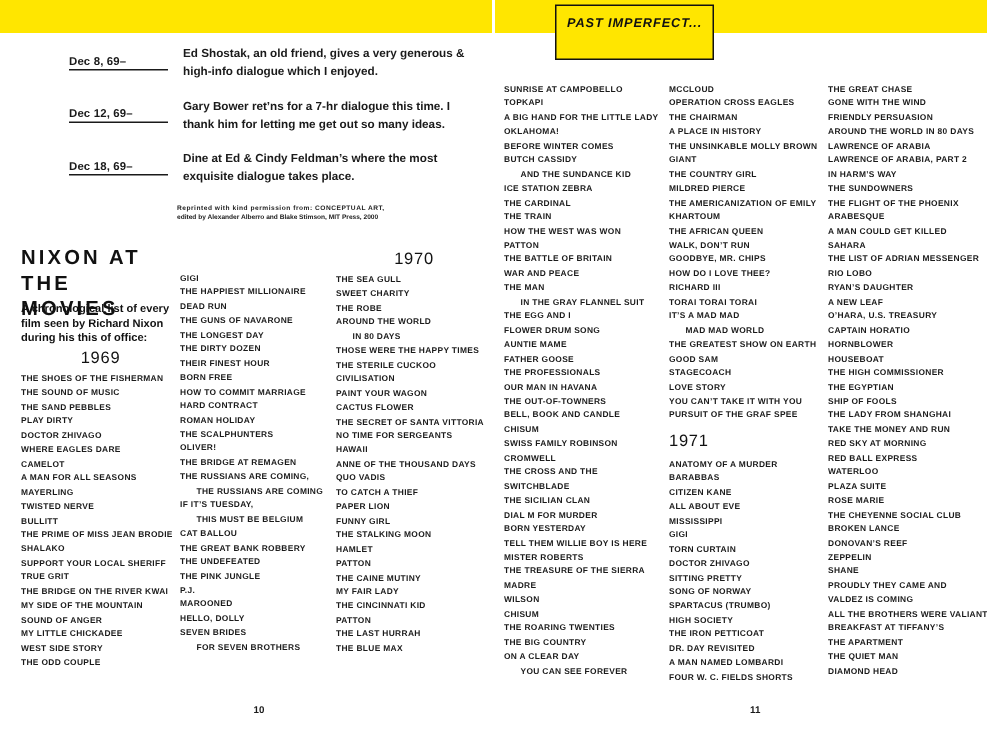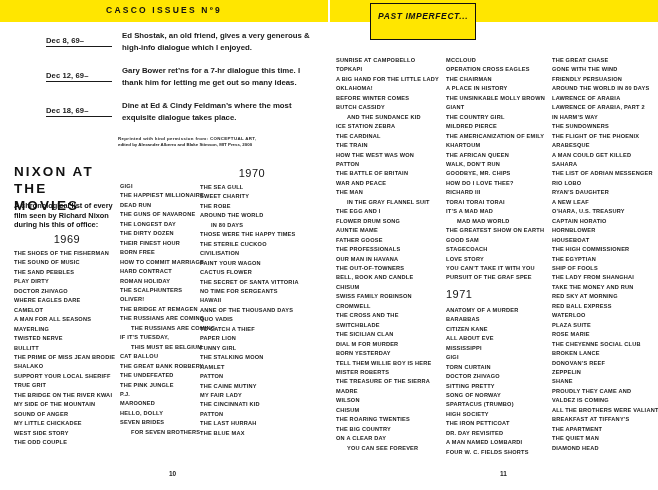--- a/index.html
+++ b/index.html
@@ -146,21 +146,21 @@
     margin-bottom: 2px;
     color: #111;
   }
   .col ul { list-style: none; margin: 0; padding: 0; }
   .col li { white-space: nowrap; }
   .col li.indent { padding-left: 11px; }
 
   
   #col-1969  { left: 14px;  top: 232px; width: 106px; }
   #col-left2 { left: 120px; top: 182px; width: 98px; }
-  #col-1970  { left: 200px; top: 166px; width: 104px; }
+  #col-1970  { left: 224px; top: 166px; width: 104px; }
 
   
   #col-r1 { left: 336px; top: 56px;  width: 108px; }
   #col-r2 { left: 446px; top: 56px;  width: 106px; }
   #col-r3 { left: 552px; top: 56px;  width: 104px; }
 
   .col .year-inline {
     font-size: 11px;
     font-weight: 400;
     letter-spacing: 0.5px;
@@ -188,21 +188,20 @@
     background: #ffffff;
   }
 </style>
 </head>
 <body>
 
 <div id="spread">
 
   <div class="band band-left"></div>
   <div class="band band-right"></div>
-  <div class="issue-title">CASCO ISSUES Nº9</div>
   <div class="pi-box">
     <span>PAST IMPERFECT...</span>
   </div>
 
   <div class="gutter"></div>
 
   <div class="diary">
     <div class="diary-row">
       <div class="diary-date">Dec 8, 69–</div>
       <div class="diary-text">Ed Shostak, an old friend, gives a very generous &amp; high-info dialogue which I enjoyed.</div>

